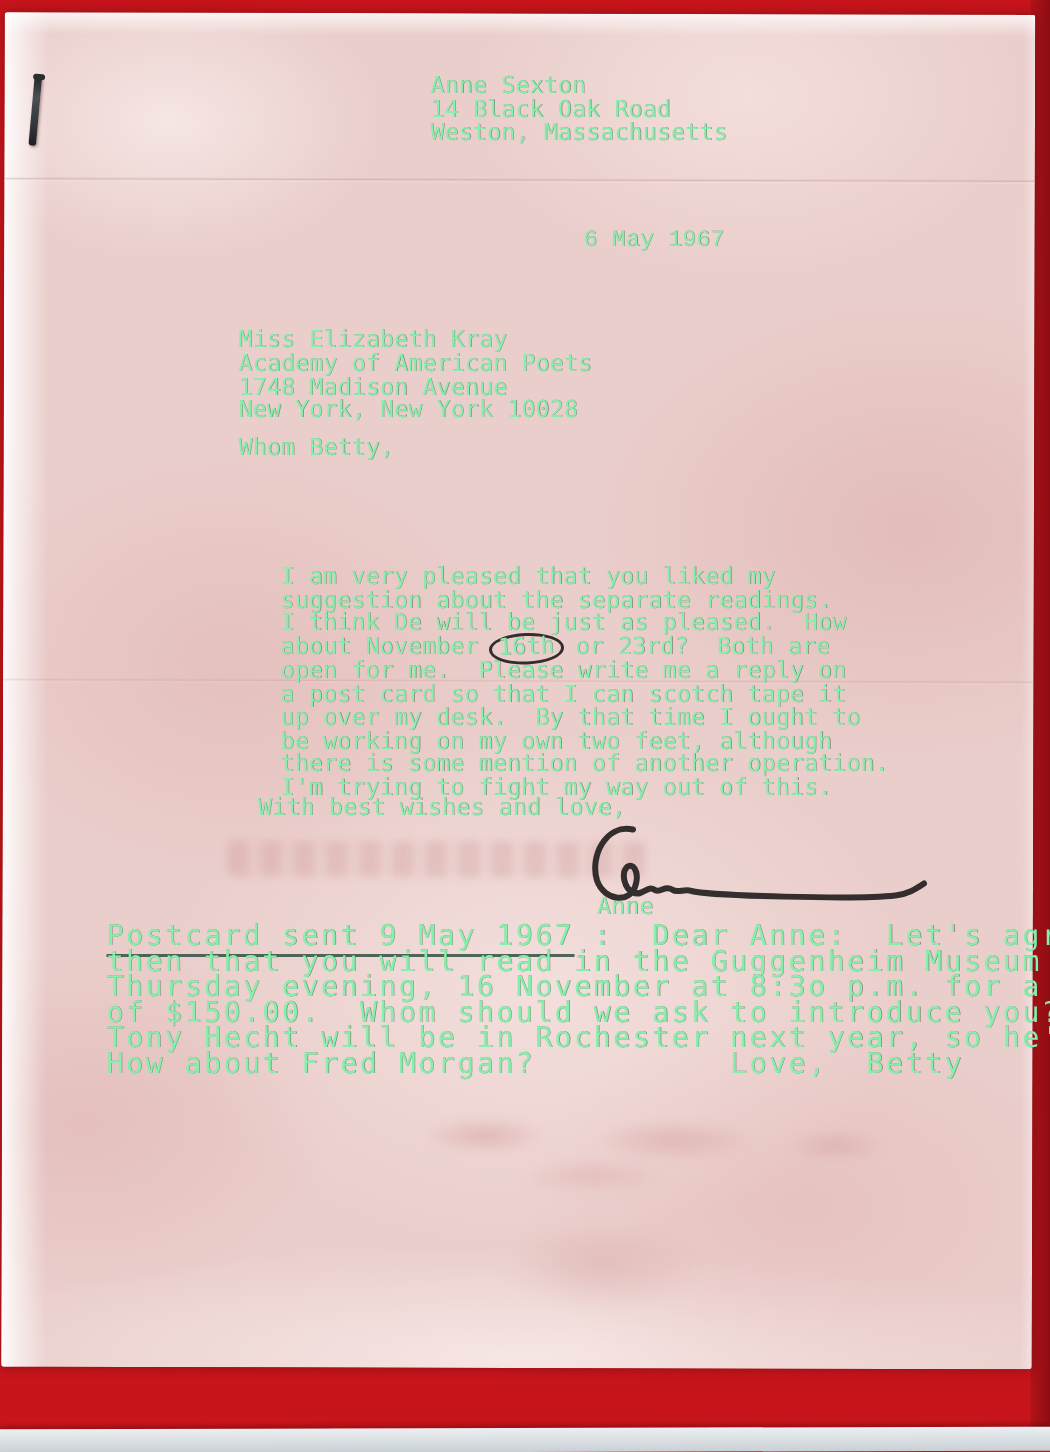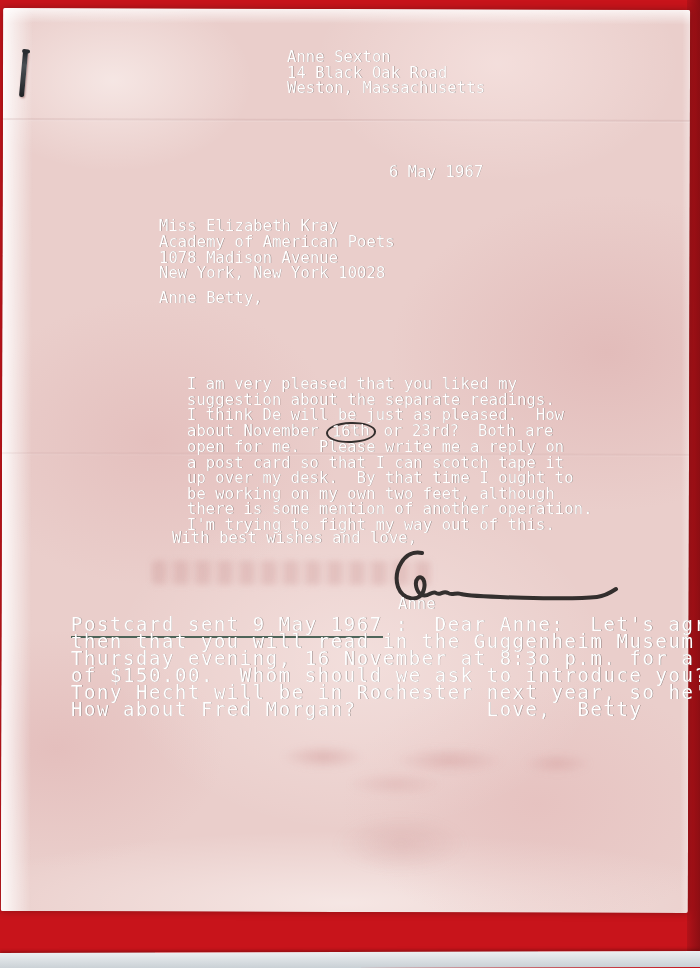--- a/index.html
+++ b/index.html
@@ -60,26 +60,26 @@
     position:absolute;left:18px;top:43px;width:5px;height:46px;
     background:linear-gradient(180deg,#23262a,#4a4f54 30%,#33373b 70%,#1d2023);
     border-radius:2px;transform:rotate(5deg);
     box-shadow:1px 1px 2px rgba(120,60,60,.5);
   }
   .staple::before{content:"";position:absolute;left:-1px;top:-2px;width:8px;height:4px;
     background:#2a2d31;border-radius:2px;}
 
   
   .typed{
-    position:absolute;white-space:pre;color:#ffffff;
+    position:absolute;white-space:pre;color:#86efac;
     font-size:15.5px;line-height:15.5px;letter-spacing:.1px;
     text-shadow:.4px 0 0 rgba(58,50,47,.55);
   }
   .sender{left:287px;top:50px;}
-  .dateline{left:389px;top:165px;}
+  .dateline{left:389px;top:153px;font-family:Liberation Mono, monospace;}
   .recipient{left:159px;top:219px;line-height:15.8px;}
   .salutation{left:159px;top:291px;}
   .para1{left:159px;top:314px;}
   .para2{left:159px;top:377px;margin-left:28px;}
   .closing{left:172px;top:531px;}
   .sig-typed{left:398px;top:597px;text-align:center;}
 
   .circled{
     display:inline-block;padding:0 4px 1px 4px;margin:-2px -2px;
     border:2px solid rgba(31,29,28,.9);border-radius:50%;
@@ -128,24 +128,24 @@
   </div>
 
   <div class="typed sender">Anne Sexton
 14 Black Oak Road
 Weston, Massachusetts</div>
 
   <div class="typed dateline">6 May 1967</div>
 
   <div class="typed recipient">Miss Elizabeth Kray
 Academy of American Poets
-1078 Madison Avenue
+1748 Madison Avenue
 New York, New York 10028</div>
 
-  <div class="typed salutation">Anne Betty,</div>
+  <div class="typed salutation">Whom Betty,</div>
 
 
   <div class="typed para2"><span>I am very pleased that you liked my
 suggestion about the separate readings.
 I think De will be just as pleased.  How
 about November </span><span class="circled">16th</span><span> or 23rd?  Both are
 open for me.  Please write me a reply on
 a post card so that I can scotch tape it
 up over my desk.  By that time I ought to
 be working on my own two feet, although

